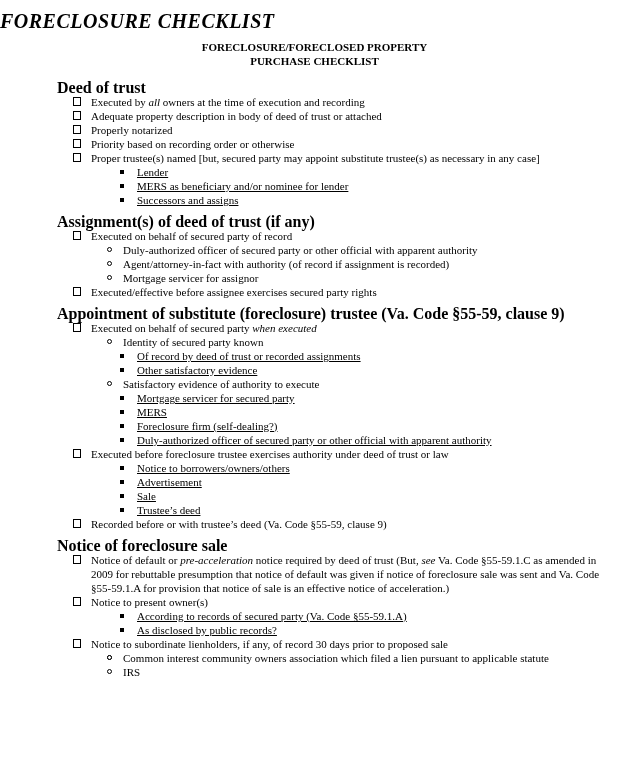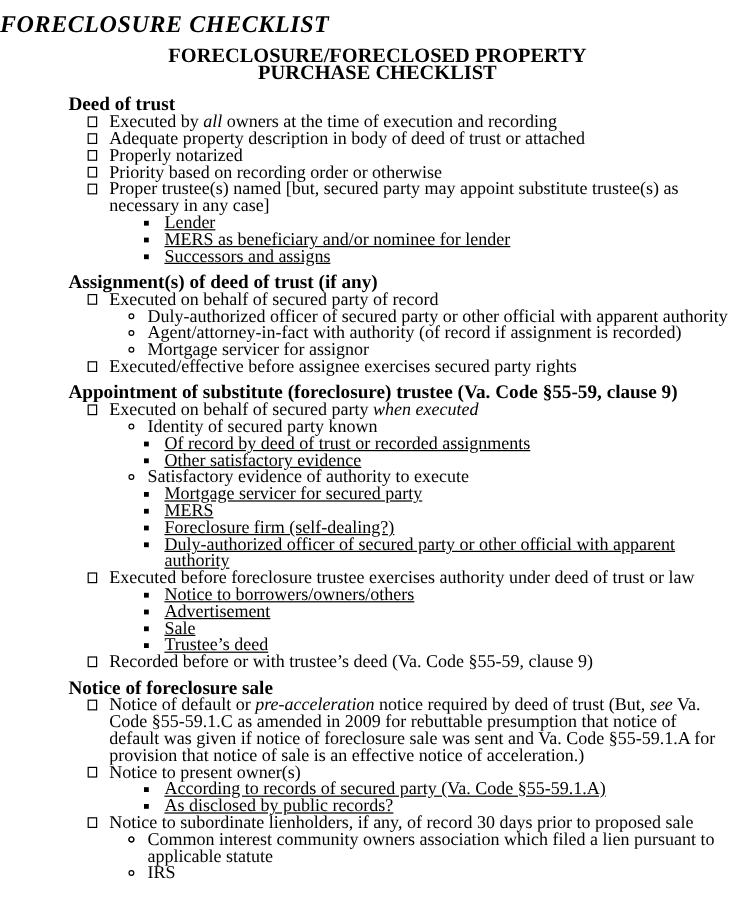--- a/index.html
+++ b/index.html
@@ -18,36 +18,36 @@
     font-style: italic;
     font-weight: bold;
     font-size: 20px;
     line-height: 26px;
     letter-spacing: 0.5px;
   }
   .doc-subtitle {
     margin-top: 6px;
     text-align: center;
     font-weight: bold;
-    font-size: 17px;
+    font-size: 11px;
     line-height: 14px;
   }
 
   .checklist { margin-top: 13px; }
 
   .section-heading {
     font-weight: bold;
     font-size: 16px;
     line-height: 14px;
     margin: 8px 0 0 57px;
   }
 
   .item {
     position: relative;
-    font-size: 15px;
+    font-size: 11px;
     line-height: 14px;
     padding-right: 22px;
   }
   .item .marker { position: absolute; display: inline-block; }
 
   .level-1 { padding-left: 91px; }
   .level-1 .marker { left: 73px; }
   .level-2 { padding-left: 123px; }
   .level-2 .marker { left: 107px; }
   .level-3 { padding-left: 137px; text-decoration: underline; }

